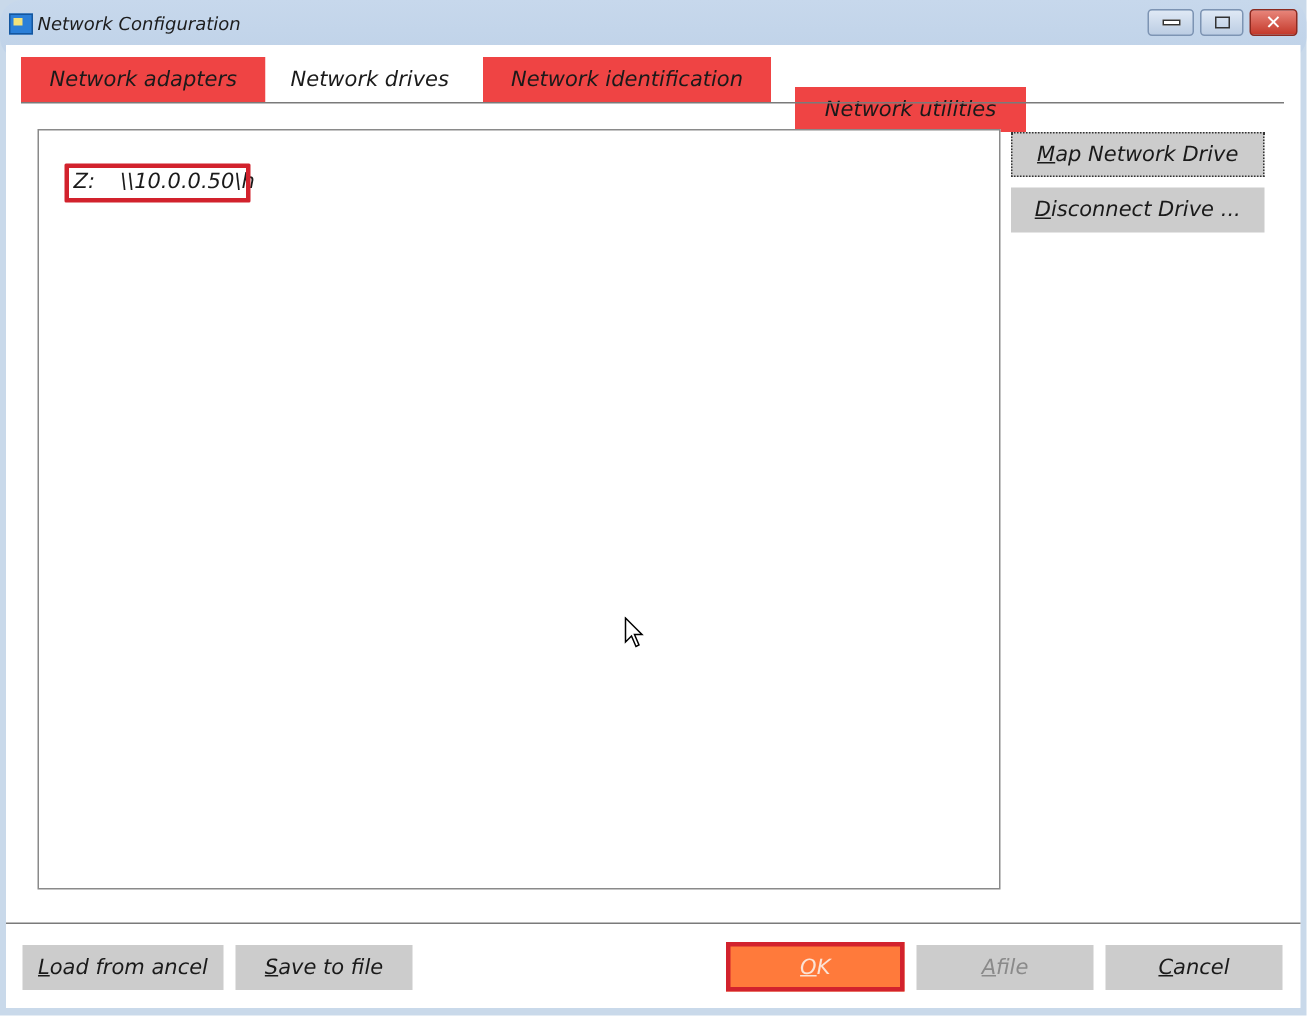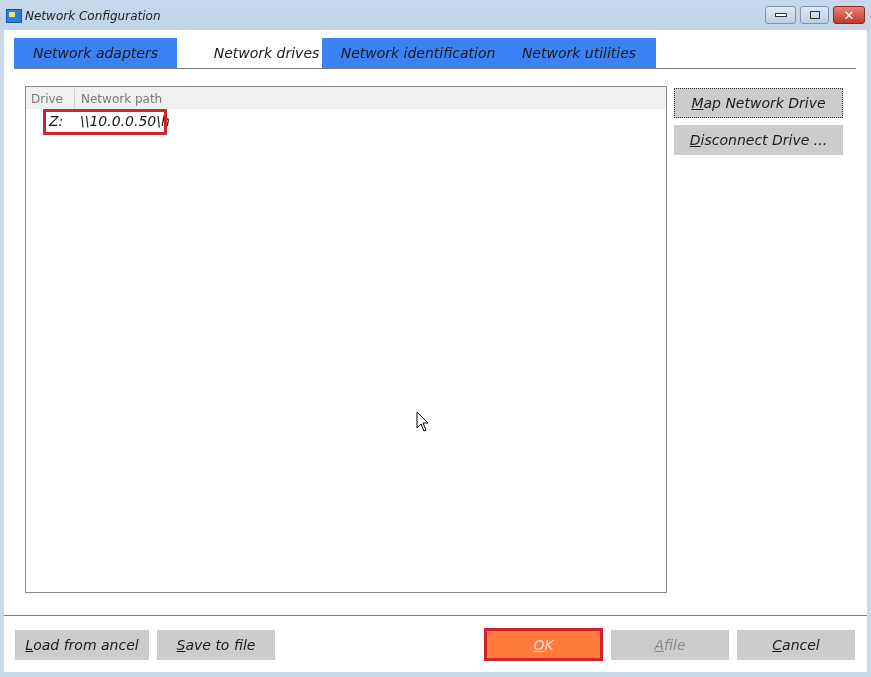--- a/index.html
+++ b/index.html
@@ -35,21 +35,21 @@
   .winbtn.close .glyph { color:#fff; font-weight:bold; font-size:13px; }
   .min-bar { width:12px; height:4px; border:1px solid #333; background:#fff; box-sizing:border-box; }
   .max-box { width:10px; height:8px; border:1px solid #333; box-sizing:border-box; }
 
   .client {
     position:absolute; left:4px; top:30px; width:863px; height:642px; background:#ffffff;
   }
   .tabs { position:absolute; left:10px; top:8px; height:30px; }
   .tab {
     position:absolute; top:0; height:30px; display:flex; align-items:center; justify-content:center;
-    font-size:14px; font-style:italic; color:#1a1a1a; background:#3b82f6; cursor:pointer;
+    font-size:14px; font-style:italic; color:#1a1a1a; background:#ef4444; cursor:pointer;
   }
   .tab.active { background:#ffffff; }
   .tab-line { position:absolute; left:10px; top:38px; width:842px; height:1px; background:#7a7a7a; }
 
   .list {
     position:absolute; left:21px; top:56px; width:640px; height:505px;
     border:1px solid #8a8a8a; background:#fff;
   }
   .list-header {
     position:absolute; left:0; top:0; right:0; height:22px; background:#f0f0f0;
@@ -105,32 +105,27 @@
       </span>
   </div>
   <div class="winbtn close">
     <span class="glyph">✕</span>
   </div>
 </div>
 
 <div class="client">
   <div class="tabs">
     <div class="tab" style="left:0;width:163px;">Network adapters</div>
-    <div class="tab active" style="left:163px;width:139px;margin-left:20px;">Network drives</div>
+    <div class="tab active" style="left:163px;width:139px;">Network drives</div>
     <div class="tab" style="left:308px;width:192px;text-align:right;">Network identification</div>
-    <div class="tab" style="left:488px;width:154px;">Network utilities</div>
+    <div class="tab" style="left:516px;width:154px;margin-top:20px;">Network utilities</div>
   </div>
   <div class="tab-line"></div>
 
   <div class="list">
-    <div class="list-header">
-      <span class="col-drive">Drive</span>
-      <span class="col-sep"></span>
-      <span class="col-path">Network path</span>
-    </div>
     <div class="row">
       <span class="cell-drive">Z:</span>
       <span class="cell-path">\\10.0.0.50\h</span>
     </div>
     <div class="highlight"></div>
   </div>
 
   <div class="sidebtn map">
     <u>M</u>
       <span>ap Network Drive</span>

